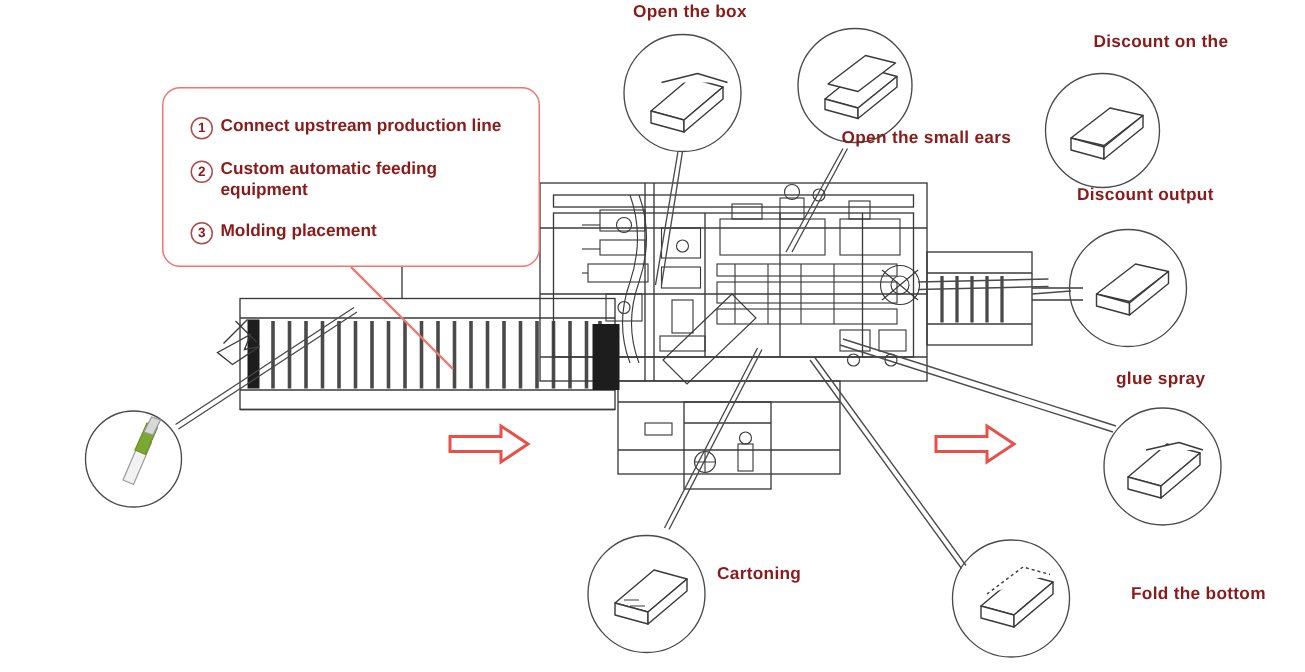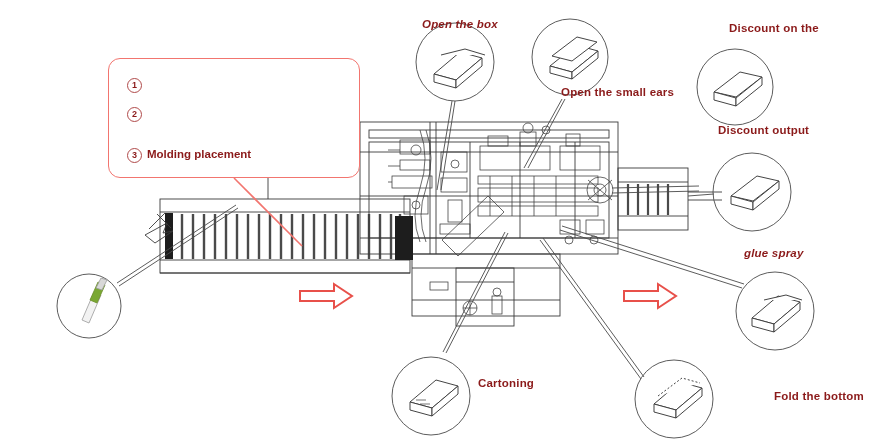--- a/index.html
+++ b/index.html
@@ -234,31 +234,33 @@
       <path d="M300 291 h34 v-7 l18 12 l-18 12 v-7 h-34 z"></path>
       <path d="M624 291 h34 v-7 l18 12 l-18 12 v-7 h-34 z"></path>
     </g>
 
     <path d="M234 178 L302 246" stroke="#F2756F" stroke-width="1.6" fill="none"></path>
   </svg>
 
   <div class="callout">
     <div class="c-row" style="left:18px;top:18px;width:228px;">
       <span class="num">1</span>
+      <span>Connect upstream production line</span>
     </div>
     <div class="c-row" style="left:18px;top:47px;width:200px;">
       <span class="num">2</span>
+      <span>Custom automatic feeding equipment</span>
     </div>
     <div class="c-row" style="left:18px;top:88px;width:220px;">
       <span class="num">3</span>
       <span>Molding placement</span>
     </div>
   </div>
 
-  <div class="lbl" style="left:422px;top:18px;font-style:italic;">Open the box</div>
+  <div class="lbl" style="left:422px;top:2px;">Open the box</div>
   <div class="lbl" style="left:561px;top:86px;">Open the small ears</div>
   <div class="lbl" style="left:687px;top:22px;padding-left:42px;">Discount on the</div>
   <div class="lbl" style="left:718px;top:124px;">Discount output</div>
-  <div class="lbl" style="left:744px;top:247px;font-style:italic;">glue spray</div>
-  <div class="lbl" style="left:738px;top:390px;padding-left:36px;">Fold the bottom</div>
+  <div class="lbl" style="left:744px;top:247px;">glue spray</div>
+  <div class="lbl" style="left:718px;top:390px;padding-left:36px;">Fold the bottom</div>
   <div class="lbl" style="left:478px;top:377px;">Cartoning</div>
 
 </div>
 
 </body></html>

